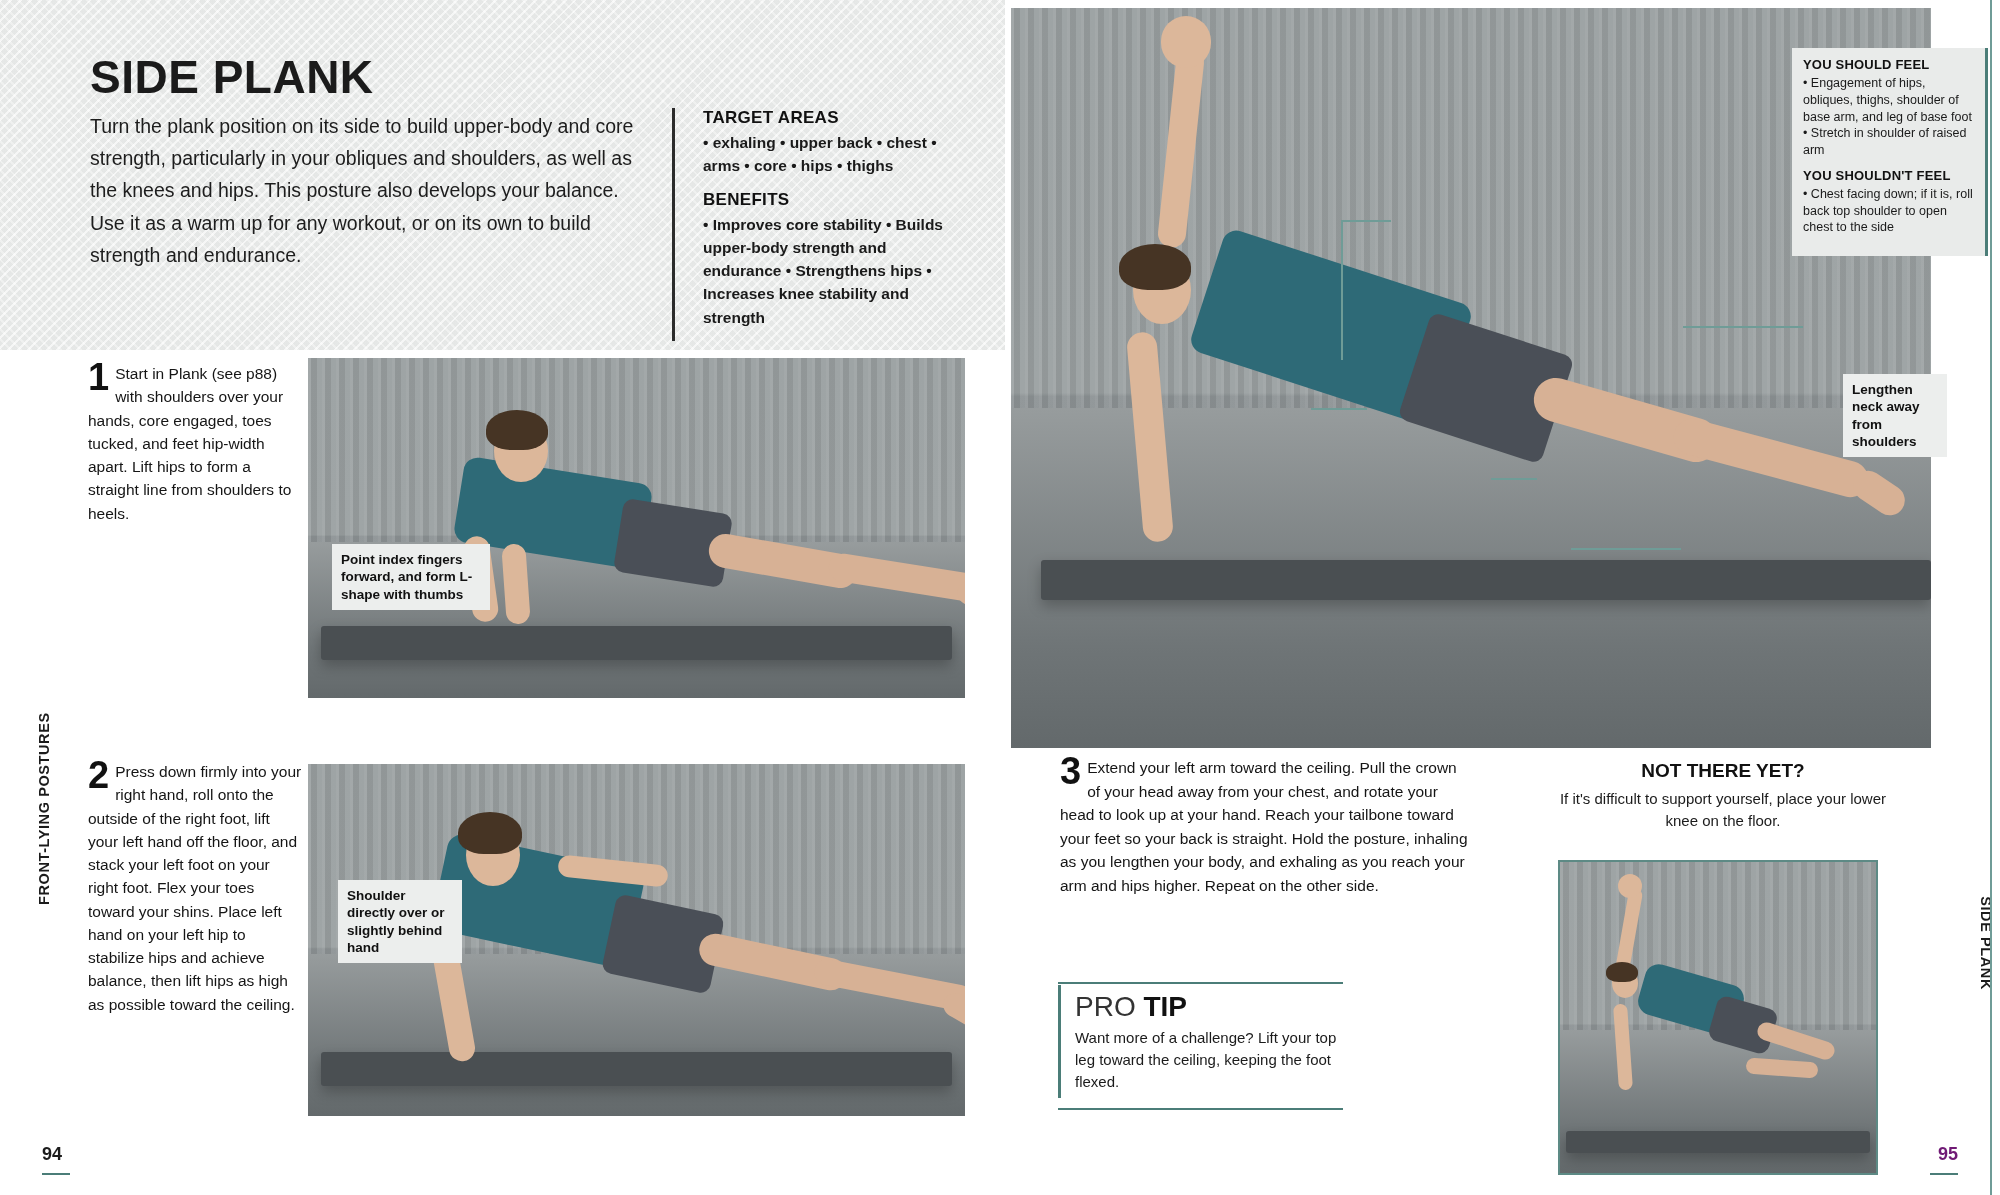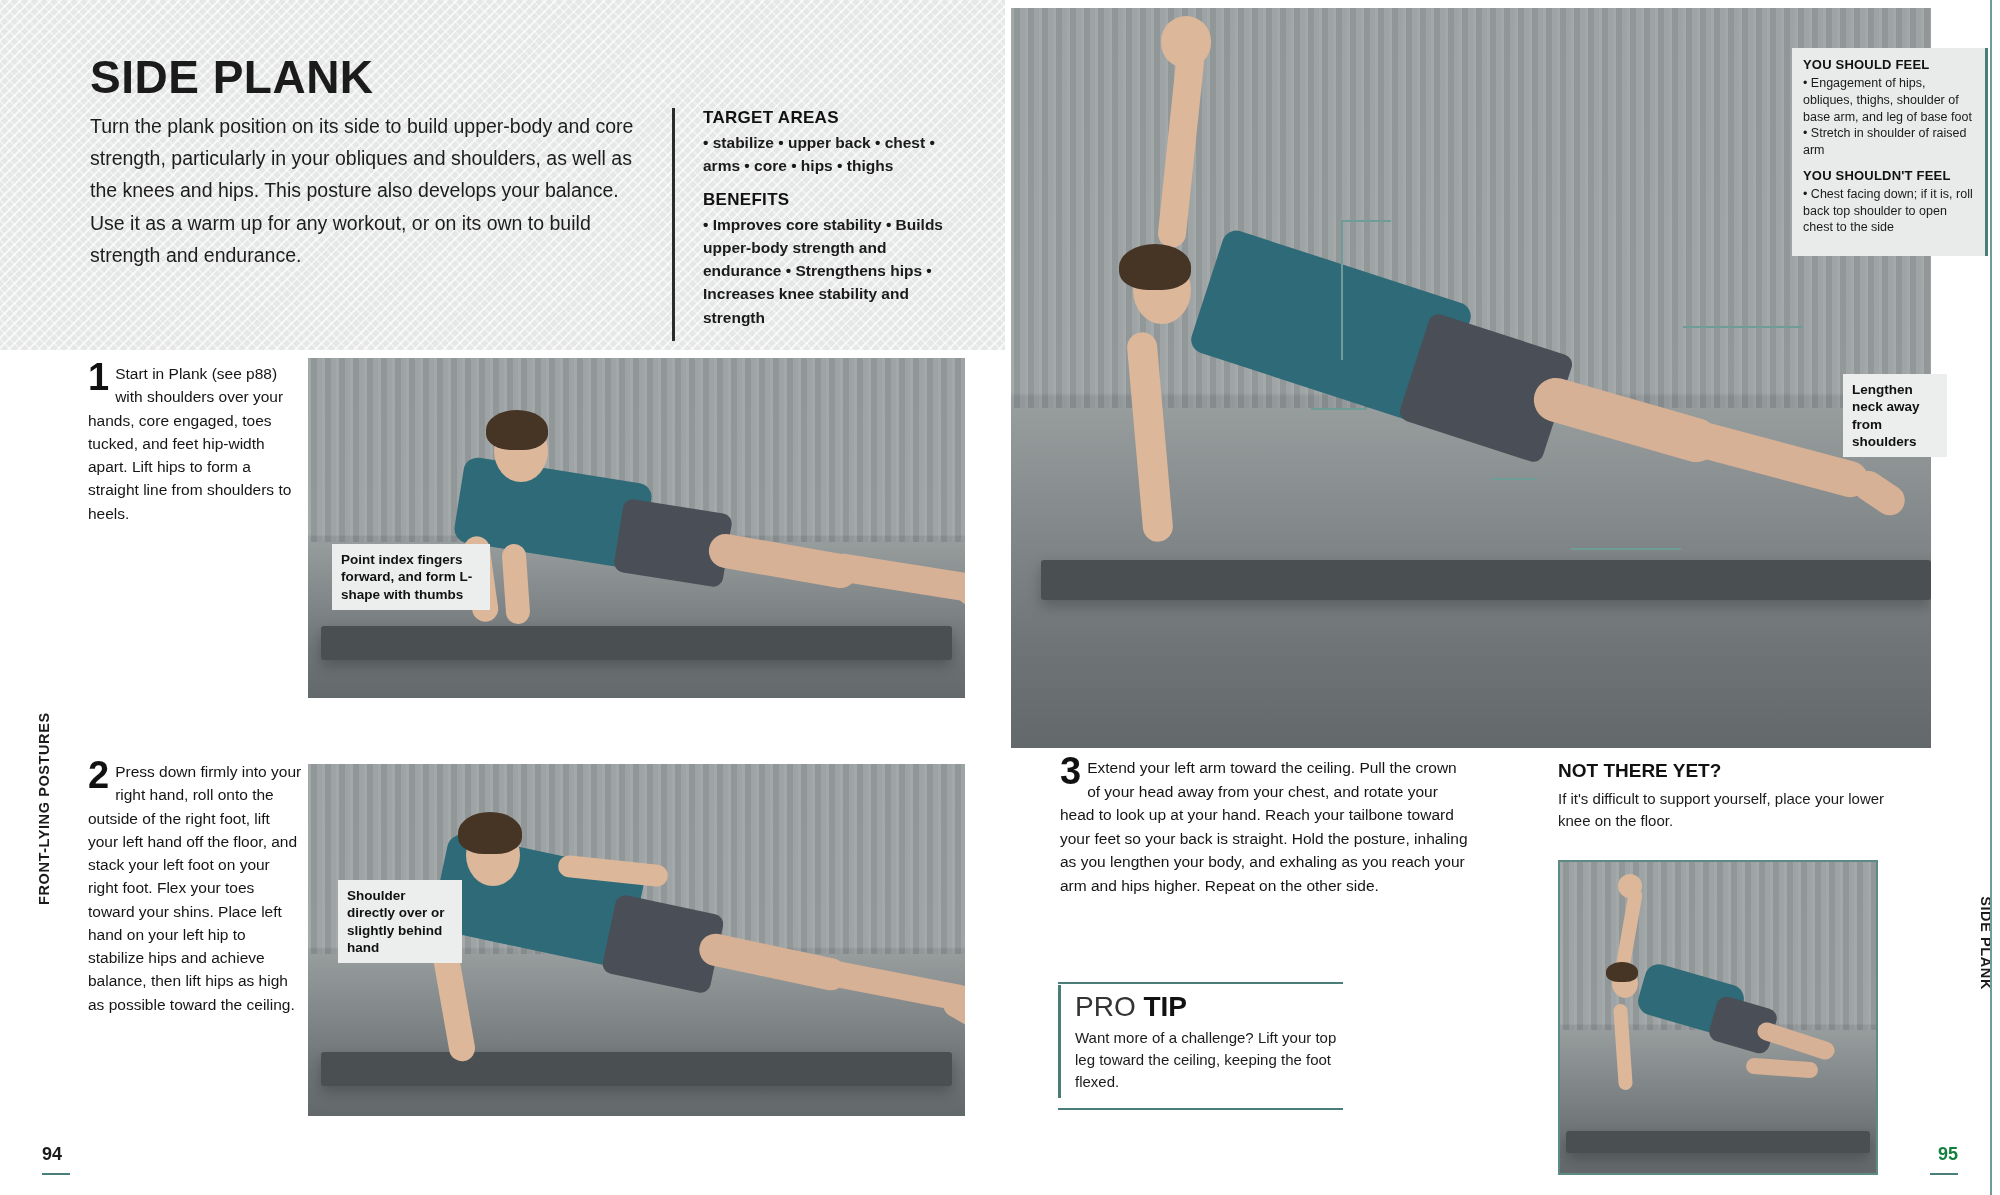--- a/index.html
+++ b/index.html
@@ -173,37 +173,37 @@
   .pro-tip .pt-head { font-size: 28px; color: #333; }
   .pro-tip .pt-head b { color: #111; }
   .pro-tip .pt-body { font-size: 15px; line-height: 1.45; color: #1b1b1b; margin-top: 4px; }
   .pro-tip-rule-top {
     position: absolute; left: 1058px; top: 982px; width: 285px; border-top: 2px solid #4b7d78;
   }
   .pro-tip-rule-bottom {
     position: absolute; left: 1058px; top: 1108px; width: 285px; border-top: 2px solid #4b7d78;
   }
   .nty {
-    position: absolute; left: 1558px; top: 760px; width: 330px;
+    position: absolute; left: 1558px; top: 760px; width: 330px; text-align: center;
   }
   .nty-head { font-size: 19px; font-weight: bold; color: #111; }
   .nty-body { font-size: 15px; line-height: 1.45; color: #1b1b1b; margin-top: 6px; }
   #nty-photo {
     position: absolute; left: 1558px; top: 860px; width: 320px; height: 315px;
     background: #8d9395; overflow: hidden; border: 2px solid #5d8a85;
   }
   .vert-label-right {
     position: absolute; right: 22px; bottom: 205px;
     transform: rotate(90deg); transform-origin: right bottom;
     font-size: 14.5px; font-weight: bold; letter-spacing: 0.6px; color: #1b1b1b;
     white-space: nowrap;
   }
   .page-num-right {
     position: absolute; right: 42px; bottom: 30px;
-    font-size: 18px; font-weight: bold; color: #15803d;
+    font-size: 18px; font-weight: bold; color: #701a75;
   }
   .rule-right {
     position: absolute; right: 42px; bottom: 20px; width: 28px;
     border-top: 2px solid #4b7d78;
   }
   .teal-edge {
     position: absolute; right: 8px; top: 0; width: 2px; height: 1195px;
     background: #6f9c97;
   }
 </style>
@@ -214,21 +214,21 @@
 
   <div class="left-page">
 
     <div class="header-band"></div>
 
     <div class="title">SIDE PLANK</div>
     <div class="intro">Turn the plank position on its side to build upper-body and core strength, particularly in your obliques and shoulders, as well as the knees and hips. This posture also develops your balance. Use it as a warm up for any workout, or on its own to build strength and endurance.</div>
 
     <div class="sidebar-box">
       <div class="sb-head">TARGET AREAS</div>
-      <div class="sb-body">• stabilize • upper back • chest • arms • core • hips • thighs</div>
+      <div class="sb-body">• exhaling • upper back • chest • arms • core • hips • thighs</div>
       <div class="sb-head">BENEFITS</div>
       <div class="sb-body">• Improves core stability • Builds upper-body strength and endurance • Strengthens hips • Increases knee stability and strength</div>
     </div>
 
     <div class="step" id="step1">
       <span class="num">1</span><span>Start in Plank (see p88) with shoulders over your hands, core engaged, toes tucked, and feet hip-width apart. Lift hips to form a straight line from shoulders to heels.</span>
     </div>
 
     <div class="photo" id="photo1">
       <div class="gym"></div>

